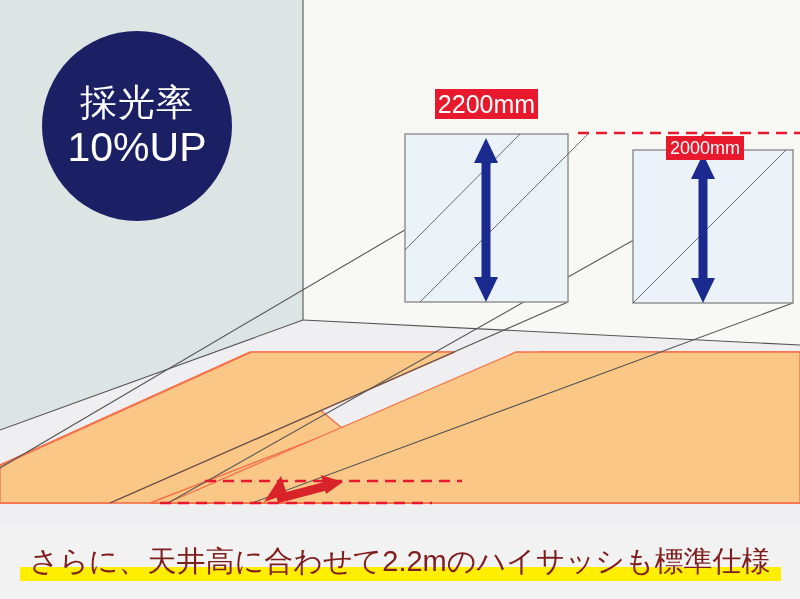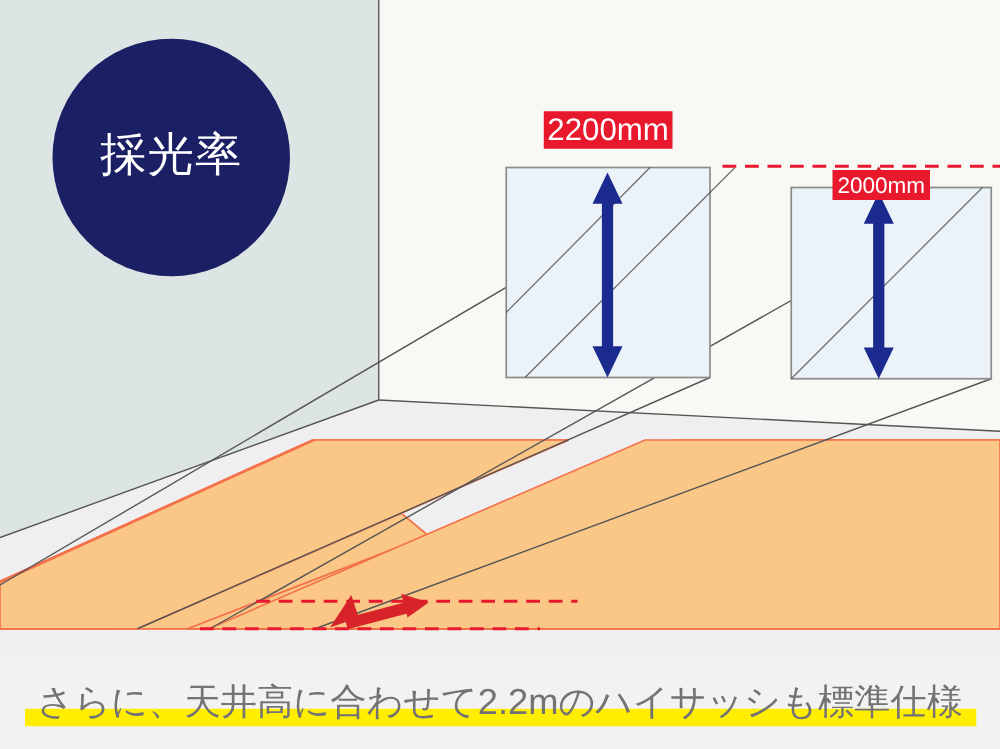--- a/index.html
+++ b/index.html
@@ -35,21 +35,21 @@
   #tag-2200{left:435px;top:89px;width:103px;height:30px;font-size:25px;}
   #tag-2000{left:666px;top:104px;width:78px;height:24px;font-size:18px;margin-top:32px;}
 
   
   .caption-wrap{
     position:absolute;left:0;top:525px;width:800px;height:74px;
     display:flex;align-items:center;justify-content:center;
   }
   .caption{
     position:relative;display:inline-block;
-    font-size:29px;color:#737373;white-space:nowrap;letter-spacing:0px;
+    font-size:29px;color:#7f1d1d;white-space:nowrap;letter-spacing:0px;
     padding:0 4px;
   }
   .caption .hl{
     position:absolute;left:-6px;right:-6px;bottom:1px;height:14px;
     z-index:0;
   }
   .caption .txt{position:relative;z-index:1;}
 </style>
 </head>
 <body>
@@ -120,20 +120,21 @@
       <g>
         <line x1="330" y1="485" x2="277" y2="499" stroke="#d8232a" stroke-width="9"></line>
         <polygon points="343,482 321,475 326,494" fill="#d8232a"></polygon>
         <polygon points="264,502 287,494 281,476" fill="#d8232a"></polygon>
       </g>
     </svg>
   </div>
 
   <div class="badge" style="background:#1b1f63;">
     <div class="badge-l1">採光率</div>
+    <div class="badge-l2">10%UP</div>
   </div>
 
   <div class="dimtag" id="tag-2200" style="background:#e8192c;">2200mm</div>
 
   <div class="dimtag" id="tag-2000" style="background:#e8192c;">2000mm</div>
 
   <div class="caption-wrap">
     <div class="caption">
       <span class="hl" style="background:#ffee00;"></span>
       <span class="txt">さらに、天井高に合わせて2.2mのハイサッシも標準仕様</span>

